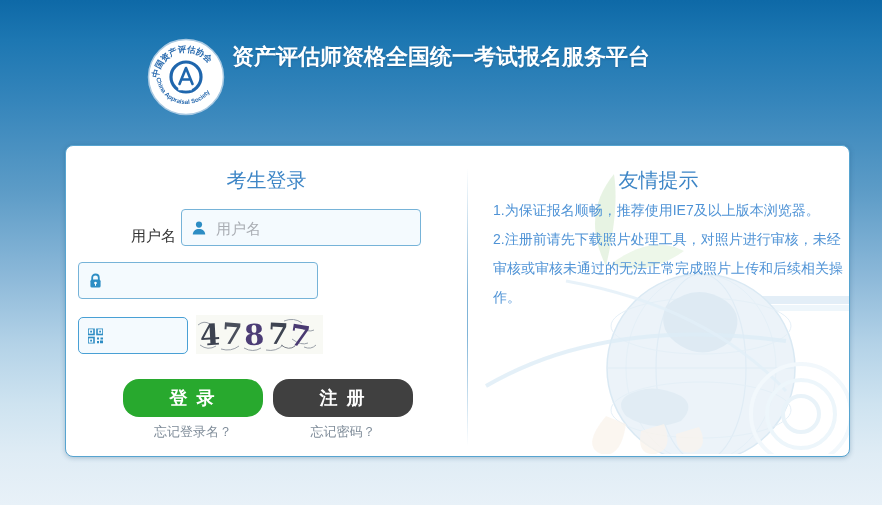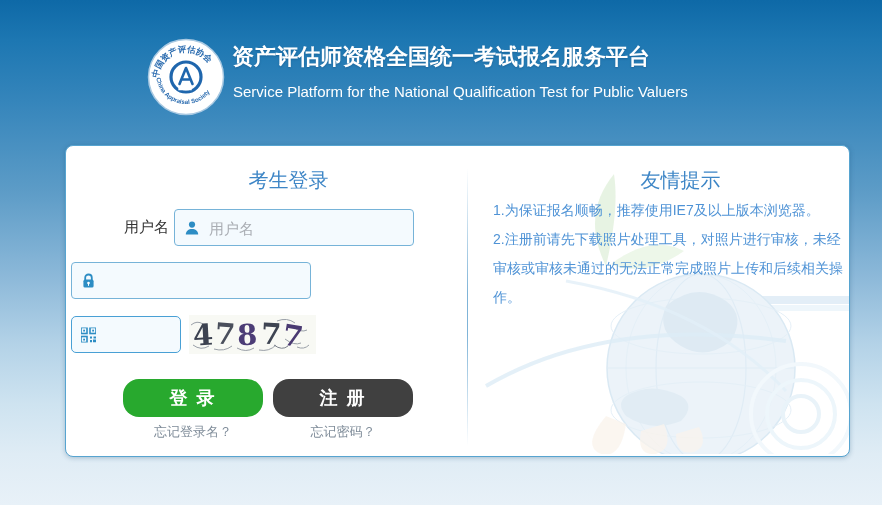--- a/index.html
+++ b/index.html
@@ -28,24 +28,24 @@
   }
   .watermark{position:absolute;left:0;top:0;width:783px;height:308px;pointer-events:none;}
   .divider{
     position:absolute;left:401px;top:22px;width:1px;height:278px;
     background:linear-gradient(180deg,rgba(150,195,225,0) 0%,#7fb4d8 45%,#7fb4d8 60%,rgba(150,195,225,0) 100%);
   }
   
   .login-panel{position:absolute;left:0;top:0;width:401px;height:100%;}
   .panel-title{
     position:absolute;top:21px;left:0;width:100%;text-align:center;
-    color:#3e86c6;font-size:20px;font-weight:400;margin-left:22px;
+    color:#3e86c6;font-size:20px;font-weight:400;
   }
   .tips-panel .panel-title{width:381px;}
-  .form-row{position:absolute;left:0;display:flex;align-items:center;}
+  .form-row{position:absolute;left:7px;display:flex;align-items:flex-end;}
   .row-user{top:63px;} .row-pass{top:116px;} .row-captcha{top:169px;}
   .field-label{
     display:inline-block;width:103px;text-align:right;
     color:#333;font-size:15px;flex:none;
   }
   .input-wrap{
     position:relative;margin-left:5px;width:240px;height:37px;flex:none;
     background:#f4fafe;border:1px solid #76b3d8;border-radius:4px;box-sizing:border-box;
   }
   .input-wrap.small{width:110px;border-color:#49a0d5;border-radius:5px;}
@@ -108,21 +108,20 @@
       <textPath href="#arcTop" startOffset="2">中国资产评估协会</textPath>
     </text>
     <text font-size="6.2" font-weight="bold" fill="#2b6cb0">
       <textPath href="#arcBot" startOffset="4">China Appraisal Society</textPath>
     </text>
     <circle cx="39" cy="39" r="15" fill="none" stroke="#1f66ad" stroke-width="3.2"></circle>
     <path d="M27 35 L35 27 L43 35" fill="none" stroke="#ffffff" stroke-width="4" transform="rotate(-135 39 39)"></path>
     <path d="M32.5 46 L39 30 L45.5 46 M35 41.5 L43 41.5" fill="none" stroke="#1f66ad" stroke-width="2.6" stroke-linecap="round" stroke-linejoin="round"></path>
   </svg>
   <div class="title-zh">资产评估师资格全国统一考试报名服务平台</div>
-  <div class="title-en">Service Platform for the National Qualification Test for Public Valuers</div>
 </div>
 
 <div class="card">
 
   <svg class="watermark" viewBox="0 0 783 308">
     <g opacity="0.55">
       <rect x="640" y="150" width="143" height="8" fill="#cce1f0"></rect>
       <rect x="610" y="159" width="173" height="6" fill="#e0eef8"></rect>
       <circle cx="635" cy="222" r="94" fill="#dceaf5"></circle>
       <ellipse cx="635" cy="222" rx="94" ry="94" fill="none" stroke="#bcd7ea" stroke-width="1.5"></ellipse>

